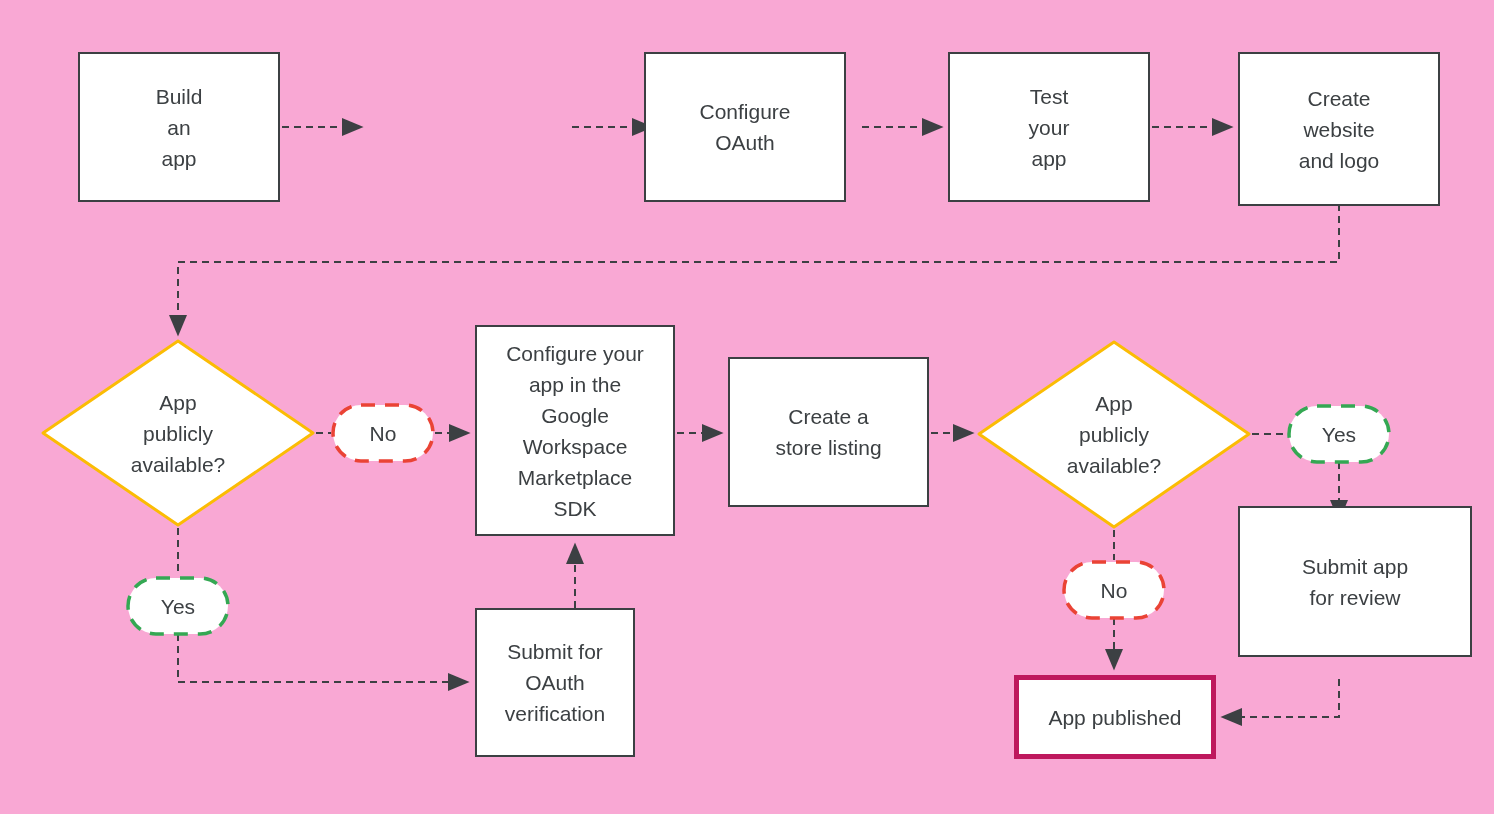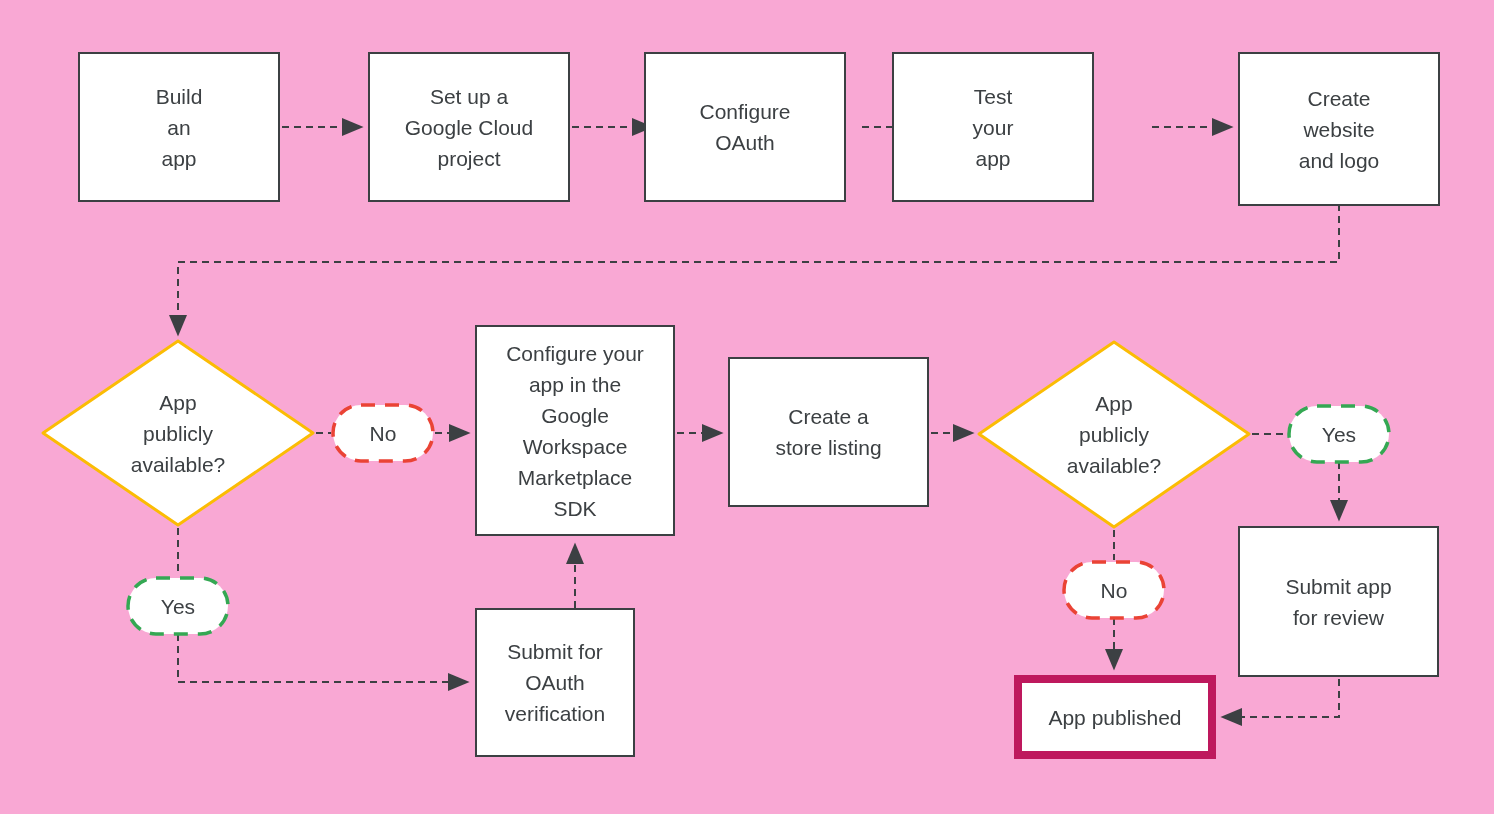--- a/index.html
+++ b/index.html
@@ -19,21 +19,21 @@
     align-items: center;
     justify-content: center;
     text-align: center;
     box-sizing: border-box;
   }
   .rect-node {
     border: 2px solid #3c4043;
     background: #ffffff;
   }
   .terminal-node {
-    border: 8px solid #be185d;
+    border: 5px solid #be185d;
     background: #ffffff;
   }
   .label {
     white-space: pre-line;
     font-size: 21px;
     line-height: 31px;
     color: #3c4043;
   }
   .oval-label, .diamond-label { background: transparent; }
   svg { display: block; }
@@ -88,30 +88,25 @@
     <rect class="oval oval-green" x="1289" y="406" width="100" height="56" rx="28"></rect>
     <rect class="oval oval-green" x="128" y="578" width="100" height="56" rx="28"></rect>
     <rect class="oval oval-red" x="1064" y="562" width="100" height="56" rx="28"></rect>
   </svg>
 
   <div class="node rect-node" style="left:78px;top:52px;width:202px;height:150px">
     <span class="label">Build
 an
 app</span>
   </div>
-  <div class="node rect-node" style="left:368px;top:52px;width:202px;height:150px">
-    <span class="label">Set up a
-Google Cloud
-project</span>
-  </div>
   <div class="node rect-node" style="left:644px;top:52px;width:202px;height:150px">
     <span class="label">Configure
 OAuth</span>
   </div>
-  <div class="node rect-node" style="left:892px;top:52px;width:202px;height:150px">
+  <div class="node rect-node" style="left:948px;top:52px;width:202px;height:150px">
     <span class="label">Test
 your
 app</span>
   </div>
   <div class="node rect-node" style="left:1238px;top:52px;width:202px;height:154px">
     <span class="label">Create
 website
 and logo</span>
   </div>
 
@@ -149,21 +144,21 @@
   </div>
   <div class="node rect-node" style="left:728px;top:357px;width:201px;height:150px">
     <span class="label">Create a
 store listing</span>
   </div>
   <div class="node rect-node" style="left:475px;top:608px;width:160px;height:149px">
     <span class="label">Submit for
 OAuth
 verification</span>
   </div>
-  <div class="node rect-node" style="left:1238px;top:526px;width:201px;height:151px">
+  <div class="node rect-node" style="left:1238px;top:506px;width:234px;height:151px">
     <span class="label">Submit app
 for review</span>
   </div>
   <div class="node terminal-node" style="left:1014px;top:675px;width:202px;height:84px">
     <span class="label">App published</span>
   </div>
 
 </div>
 
 </body></html>

